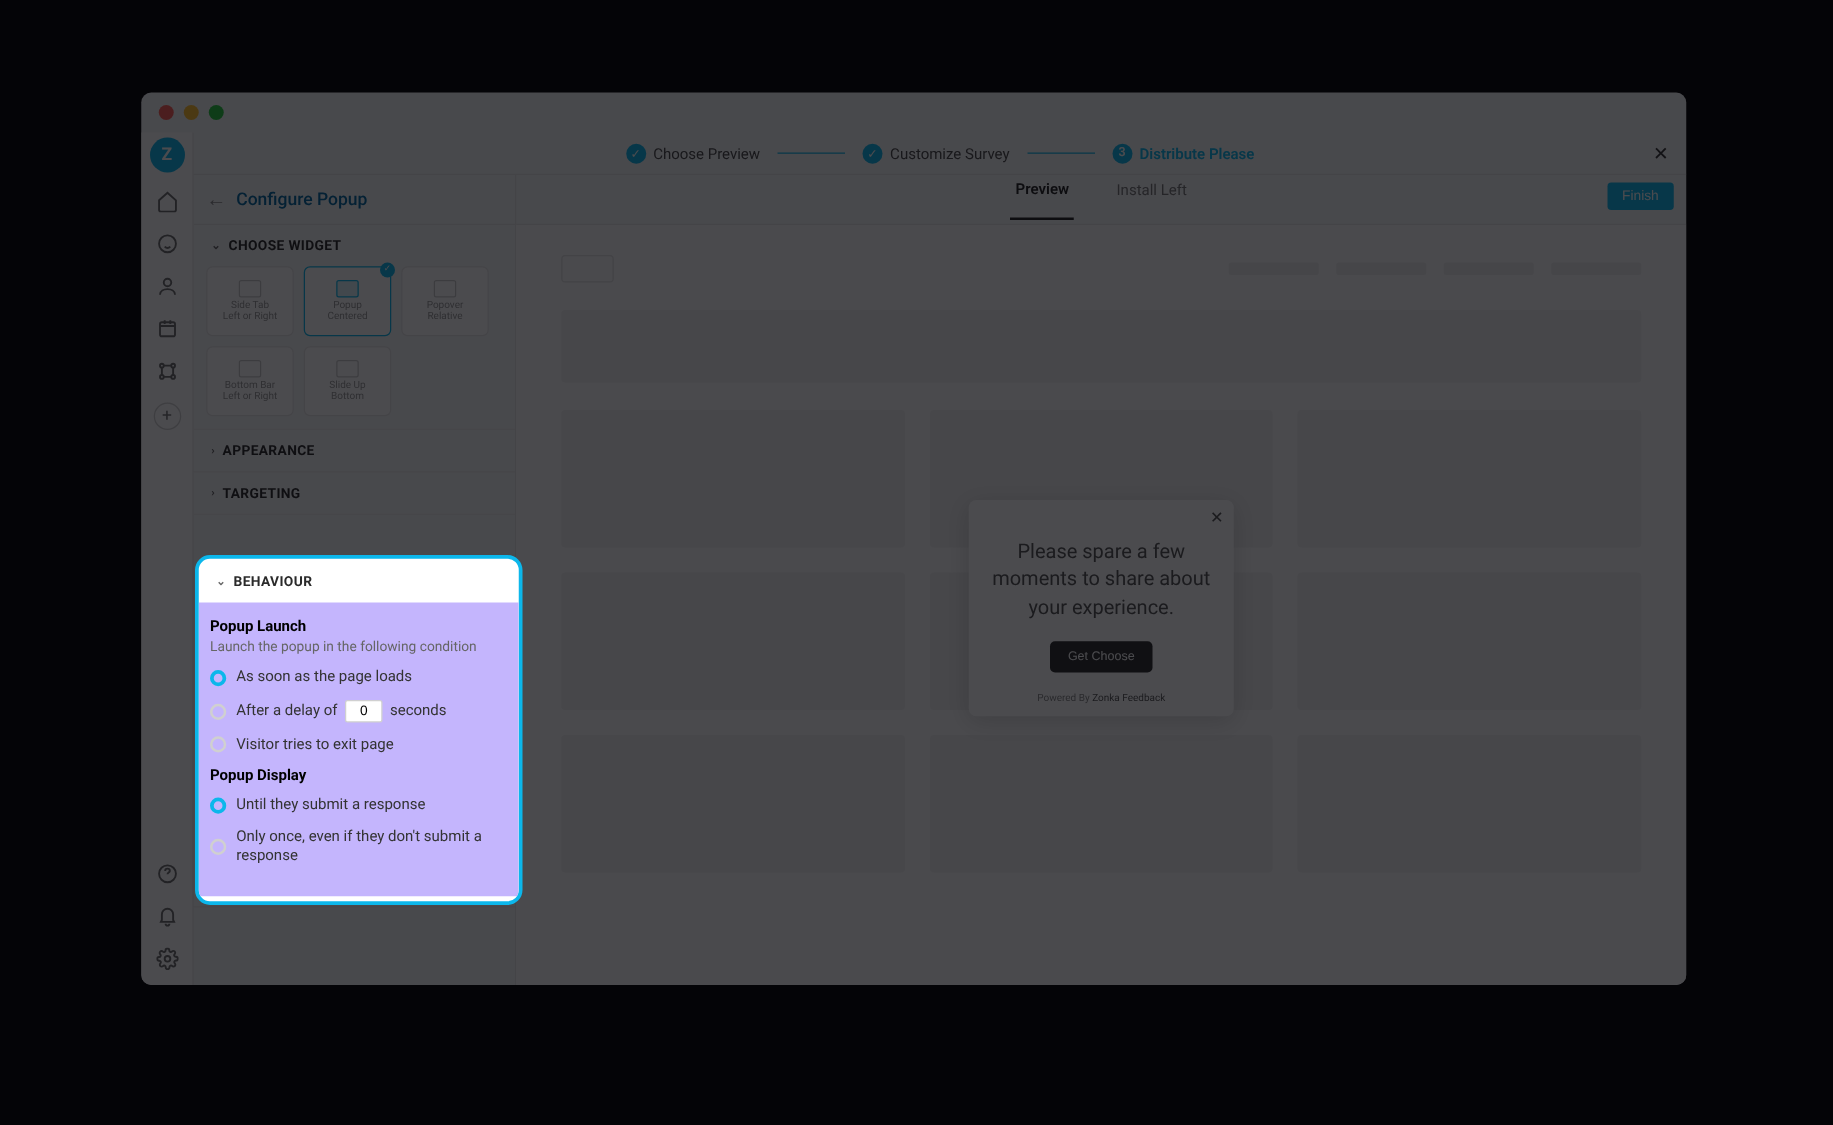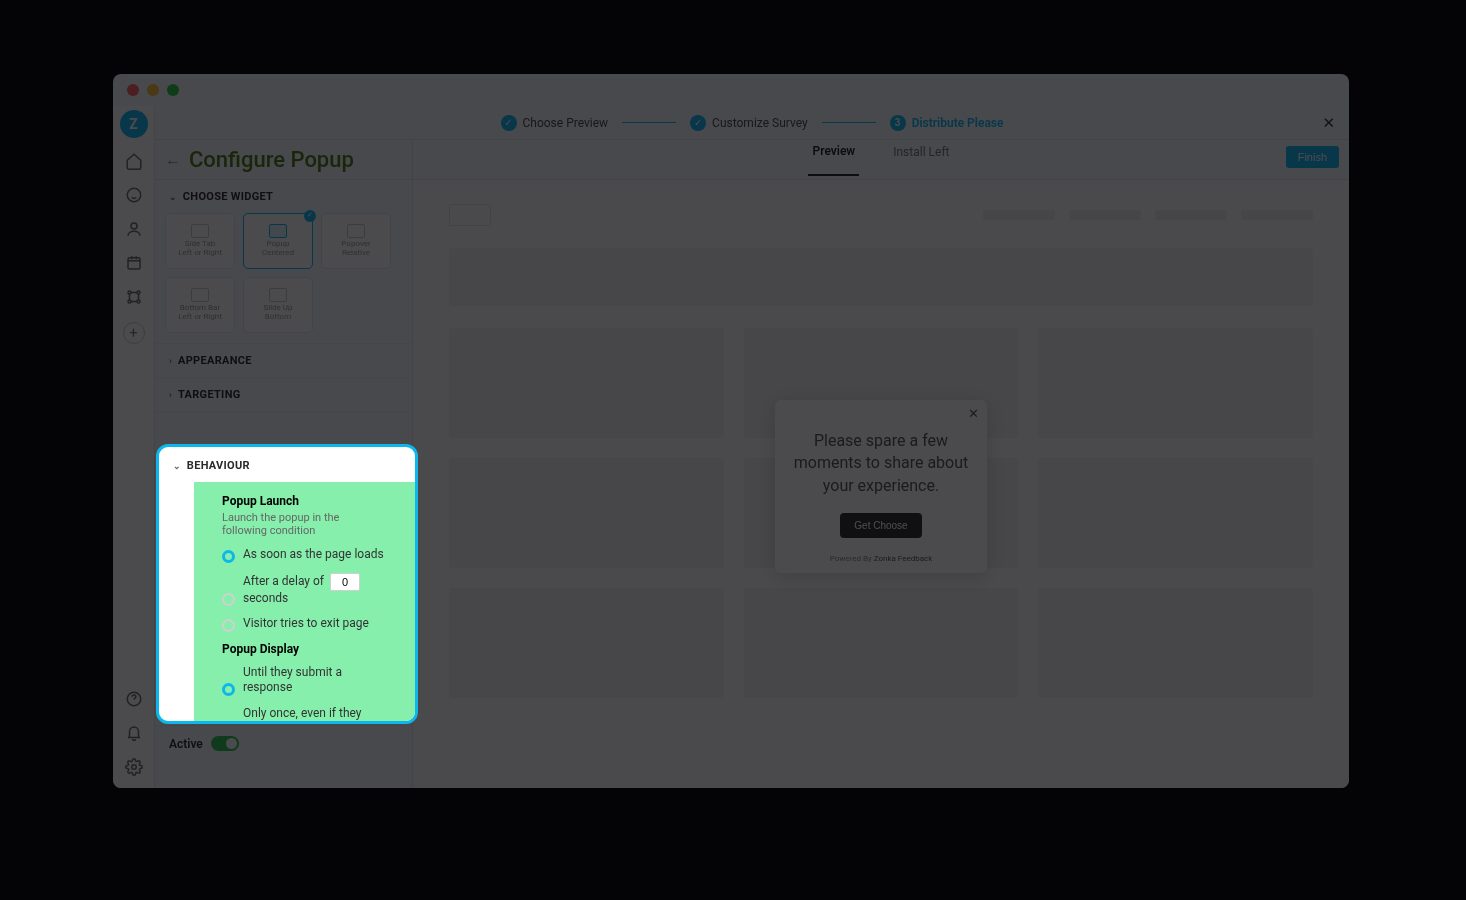--- a/index.html
+++ b/index.html
@@ -22,37 +22,37 @@
 .step { display: flex; align-items: center; gap: 6px; }
 .step-circle { width: 16px; height: 16px; border-radius: 50%; background: #0cb7eb; color: #fff; display: flex; align-items: center; justify-content: center; font-size: 10px; }
 .step-current { color: #0cb7eb; font-weight: 600; }
 .step-line { width: 54px; height: 1px; background: #0cb7eb; }
 .close-x { position: absolute; right: 14px; top: 8px; color: #333; cursor: pointer; font-size: 15px; }
 
 .content-row { flex: 1; display: flex; }
 .config-pane { width: 258px; border-right: 1px solid #e6e6e6; display: flex; flex-direction: column; overflow: hidden; position: relative; }
 .cfg-header { height: 40px; display: flex; align-items: center; padding-left: 10px; gap: 8px; border-bottom: 1px solid #e6e6e6; }
 .back-arrow { color: #888; cursor: pointer; font-size: 16px; }
-.cfg-title { font-size: 22px; color: #4d7c0f; font-weight: 500; }
+.cfg-title { font-size: 14px; color: #0369a1; font-weight: 500; }
 
 .acc-section { border-bottom: 1px solid #ececec; }
 .acc-head { padding: 10px 14px; font-size: 11px; font-weight: 700; color: #2a2a2a; letter-spacing: 0.3px; cursor: pointer; display: flex; align-items: center; gap: 6px; }
 .acc-caret { font-size: 9px; color: #666; }
 
 .widget-grid { padding: 0 10px 10px; display: flex; flex-wrap: wrap; gap: 8px; }
 .widget-card { width: 70px; height: 56px; border: 1px solid #e6e6e6; border-radius: 5px; display: flex; flex-direction: column; align-items: center; justify-content: center; gap: 2px; font-size: 8px; color: #999; text-align: center; line-height: 1.1; cursor: pointer; position: relative; background: #fff; }
 .widget-card .w-icon { width: 18px; height: 14px; border: 1.5px solid #c9c9c9; border-radius: 2px; position: relative; }
 .widget-card.selected { border-color: #0cb7eb; }
 .widget-card.selected .w-icon { border-color: #0cb7eb; background: #0cb7eb22; }
 .widget-card .chk { position: absolute; top: -4px; right: -4px; width: 12px; height: 12px; border-radius: 50%; background: #0cb7eb; color: #fff; display: flex; align-items: center; justify-content: center; font-size: 7px; }
 
-.behaviour-panel { background: #86efac; padding: 12px 28px 14px; margin-left: 35px; }
+.behaviour-panel { background: #c4b5fd; padding: 12px 9px 14px; }
 .beh-title { font-size: 12px; font-weight: 700; color: #000; margin-bottom: 3px; }
 .beh-sub { font-size: 11px; color: #666; margin-bottom: 10px; }
-.radio-row { display: flex; align-items: flex-end; gap: 8px; font-size: 12px; color: #333; margin-bottom: 10px; line-height: 1.3; }
+.radio-row { display: flex; align-items: center; gap: 8px; font-size: 12px; color: #333; margin-bottom: 10px; line-height: 1.3; }
 .radio-dot { width: 13px; height: 13px; border-radius: 50%; border: 2px solid #d0d0d0; flex-shrink: 0; margin-top: 1px; cursor: pointer; }
 .radio-dot.on { border-color: #0cb7eb; border-width: 3px; }
 .mini-input { width: 30px; height: 18px; border: 1px solid #d0d0d0; border-radius: 2px; font-size: 11px; text-align: center; margin: 0 3px; display: inline-block; vertical-align: middle; }
 
 .active-row { padding: 10px 14px; display: flex; align-items: center; gap: 8px; font-size: 12px; font-weight: 600; color: #2a2a2a; }
 .toggle { width: 28px; height: 15px; border-radius: 8px; background: #2bc24e; position: relative; cursor: pointer; }
 .toggle::after { content: ""; width: 11px; height: 11px; background: #fff; border-radius: 50%; position: absolute; top: 2px; right: 2px; }
 
 .preview-pane { flex: 1; display: flex; flex-direction: column; position: relative; }
 .pv-header { height: 40px; display: flex; align-items: center; justify-content: center; gap: 30px; font-size: 12px; color: #777; position: relative; border-bottom: 1px solid #e6e6e6; }
@@ -219,24 +219,20 @@
 
           <div style="height:280px"></div>
 
           <div class="acc-section">
             <div class="acc-head">
                 <span class="acc-caret">›</span>
                 <span>SEGMENTING</span>
               </div>
           </div>
 
-          <div class="active-row">
-            <span>Active</span>
-            <div class="toggle"></div>
-          </div>
         </div>
 
         <div class="preview-pane">
           <div class="pv-header">
             <div class="pv-tab active">Preview</div>
             <div class="pv-tab">Install Left</div>
             <button class="finish-btn">Finish</button>
           </div>
           <div class="pv-canvas">
             <div class="sk-header">

